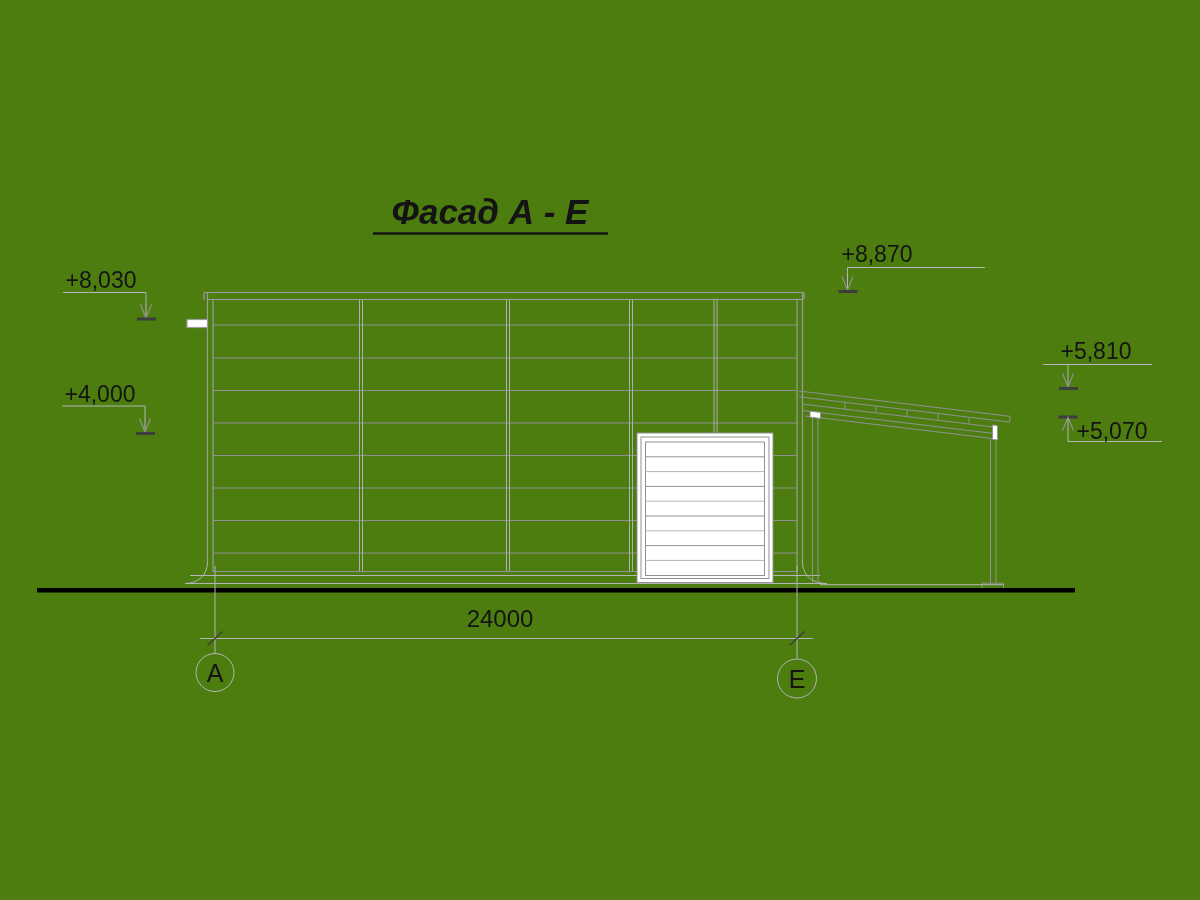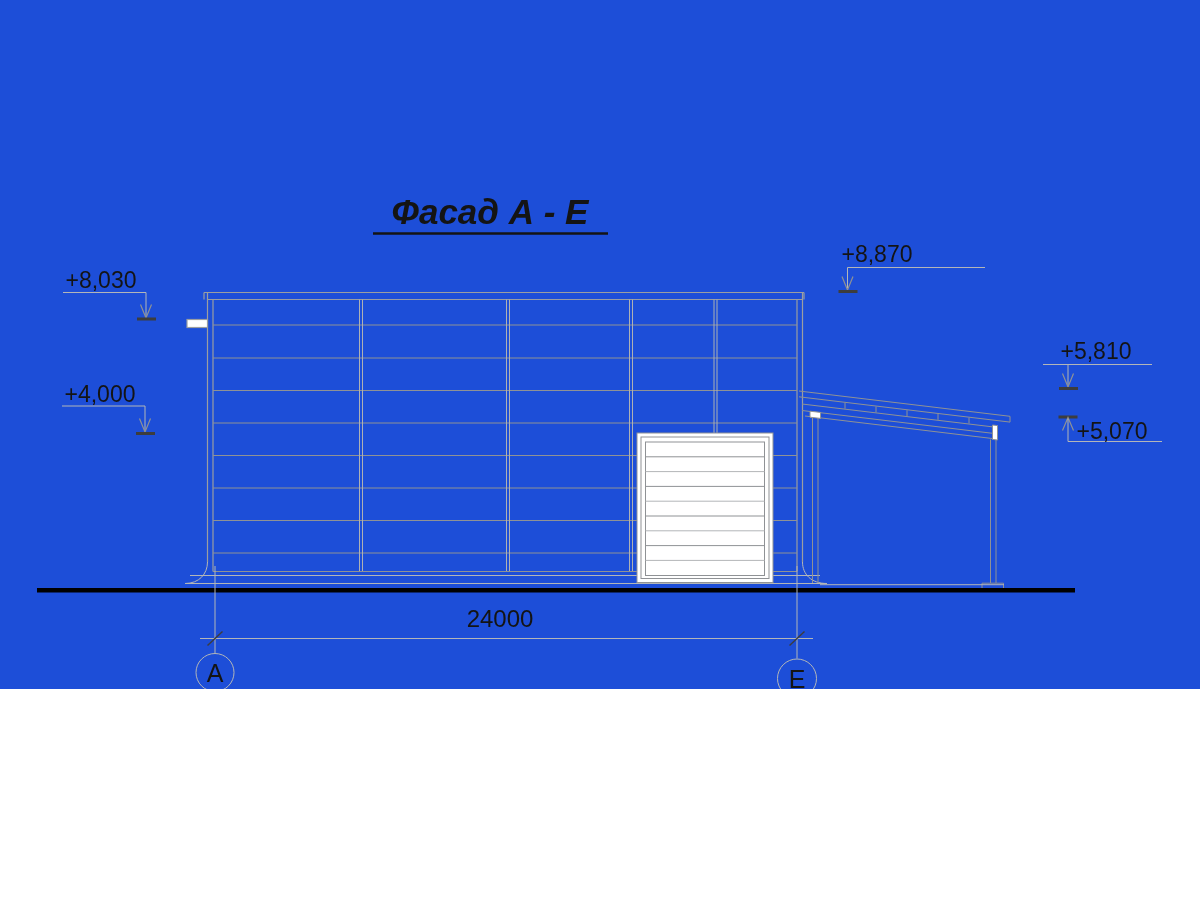--- a/index.html
+++ b/index.html
@@ -1,16 +1,16 @@
 <!DOCTYPE html>
 <html><head>
 <meta charset="utf-8">
 <style>
   html,body{margin:0;padding:0;background:#ffffff;}
-  .stage{position:relative;width:1200px;height:689px;background:#1d4ed8;overflow:hidden;}
+  .stage{position:relative;width:1200px;height:900px;background:#4d7c0f;overflow:hidden;}
   svg{display:block;}
   text{font-family:"Liberation Sans", sans-serif; fill:#141414;}
   .title-text{font-size:35px;font-style:italic;font-weight:bold;}
   .lbl{font-size:23px;}
   .dim{font-size:24px;}
   .axis{font-size:25px;}
   .thin{stroke:#b3b6b8;stroke-width:1;fill:none;}
   .med{stroke:#8f9295;stroke-width:1;fill:none;}
   .wall{stroke:#9b9ea1;stroke-width:1.2;fill:none;}
   .divl{stroke:#aeb1b3;stroke-width:1;fill:none;}

